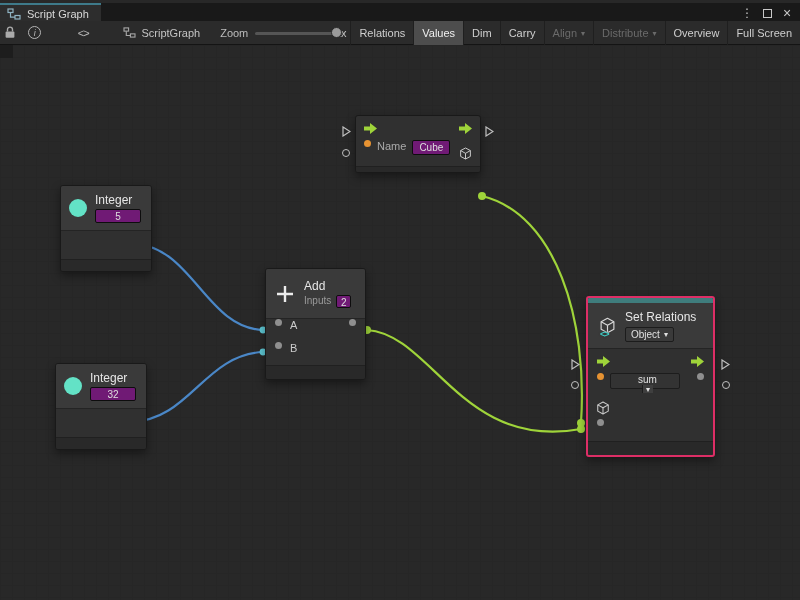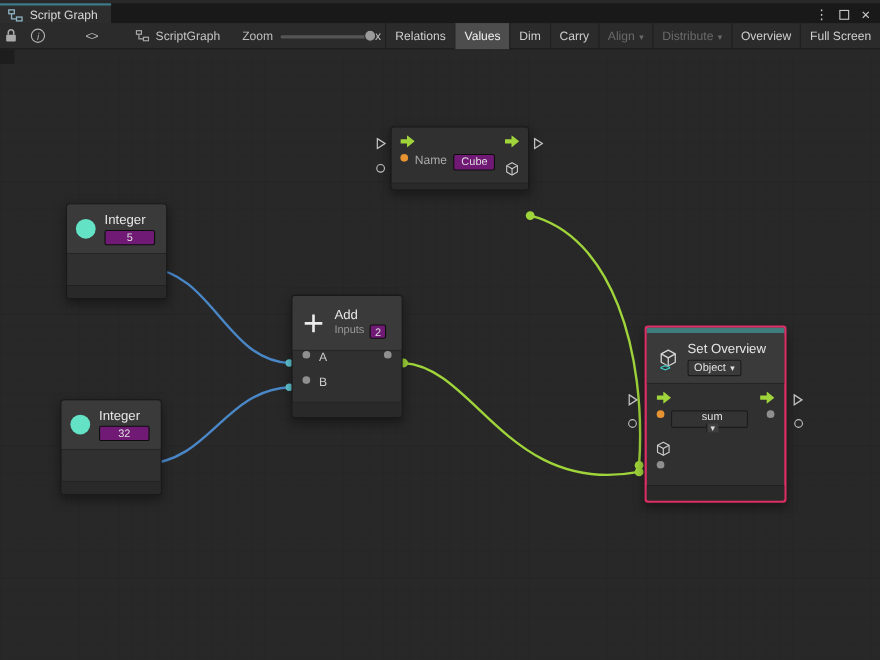--- a/index.html
+++ b/index.html
@@ -291,21 +291,21 @@
     <div class="node-header" style="height:46px; padding:0 9px; gap:8px;">
       <span class="sv-icon-wrap icon">
         <svg width="17" height="17" viewBox="0 0 16 16" fill="none" stroke="#d8d8d8" stroke-width="1.1" stroke-linejoin="round">
           <path d="M8 1.2 L14 4.4 V11.6 L8 14.8 L2 11.6 V4.4 Z"></path>
             <path d="M2 4.4 L8 7.8 L14 4.4"></path>
             <path d="M8 7.8 V14.8"></path>
         </svg>
         <span class="sv-angle">&lt;&gt;</span>
       </span>
       <div>
-        <div class="node-title">Set Overview</div>
+        <div class="node-title">Set Relations</div>
         <span class="dropdown" style="margin-top:2px; padding:1px 5px; gap:4px;">
           <span>Object</span>
           <span class="caret">▾</span>
         </span>
       </div>
     </div>
     <div class="node-row" style="height:24px; padding:0 9px;">
       <span class="icon">
         <svg width="13" height="11" viewBox="0 0 13 11">
             <path d="M0 3.5 H6 V0 L13 5.5 L6 11 V7.5 H0 Z" fill="#9fd43a"></path>

